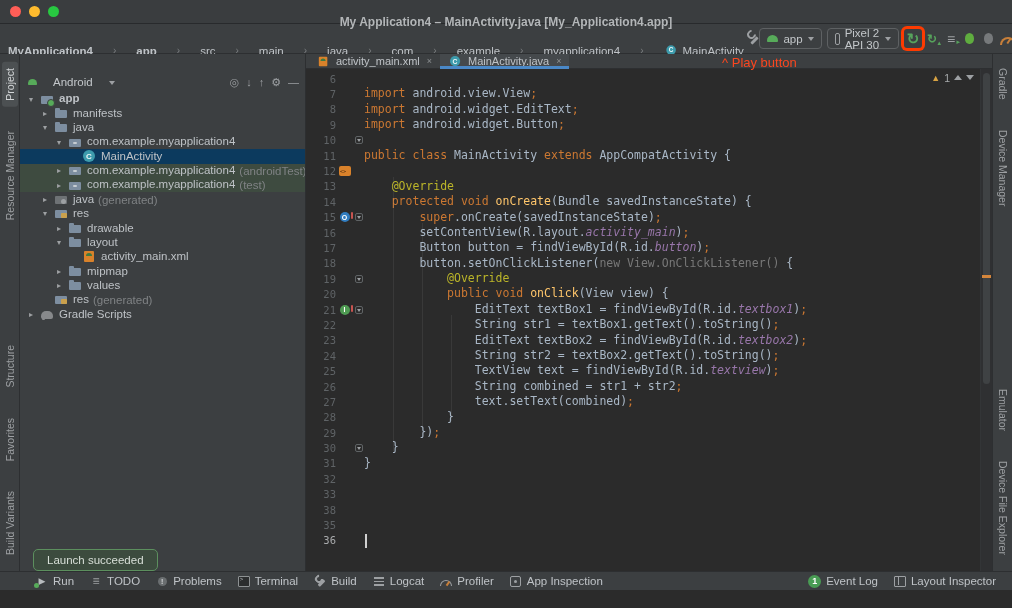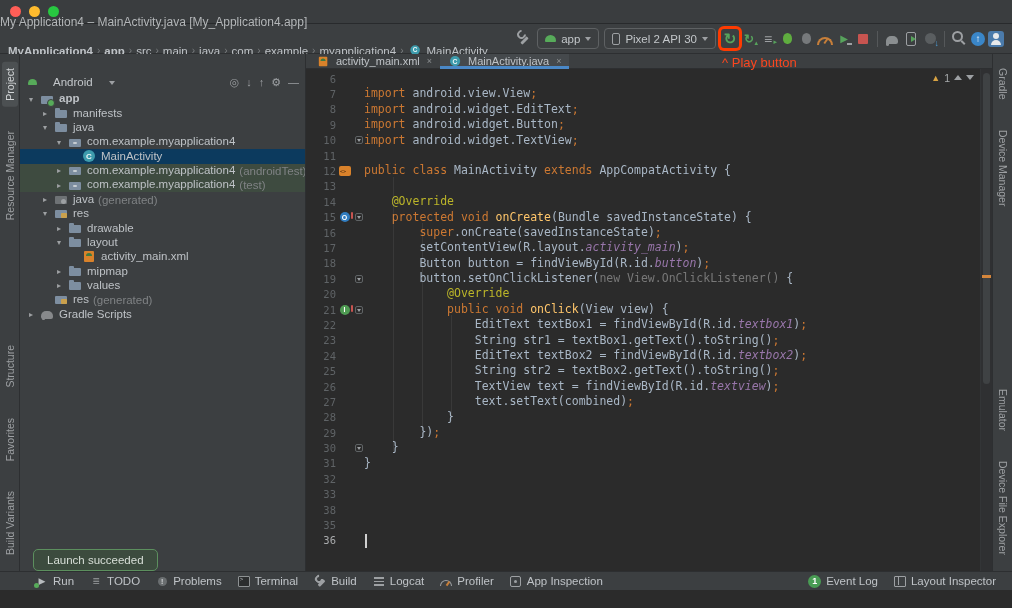--- a/index.html
+++ b/index.html
@@ -6,27 +6,27 @@
   *{box-sizing:border-box;}
   .screen{position:relative;width:1012px;height:608px;background:#2b2b2b;
     font-family:"Liberation Sans",sans-serif;overflow:hidden;color:#bfc3c7;}
 
   
   .titlebar{height:24px;background:#3a3d3f;border-bottom:1px solid #282a2c;
     display:flex;align-items:center;position:relative;}
   .lights{display:flex;gap:8px;margin-left:10px;}
   .light{width:11px;height:11px;border-radius:50%;}
   .l-red{background:#ff5e57}.l-yellow{background:#febb2e}.l-green{background:#28c841}
-  .win-title{position:absolute;left:0;right:0;text-align:left;font-size:12px;
-    font-weight:400;color:#b3b6b8;pointer-events:none;margin-top:21px;}
+  .win-title{position:absolute;left:0;right:0;text-align:center;font-size:12px;
+    font-weight:700;color:#b3b6b8;pointer-events:none;margin-top:21px;}
 
   
   .toolbar{height:30px;background:#3c3f41;border-bottom:1px solid #2d2f31;
     display:flex;align-items:center;padding:0 8px;}
-  .crumbs{display:flex;align-items:center;gap:4px;font-size:11.5px;white-space:nowrap;margin-top:24px;}
+  .crumbs{display:flex;align-items:center;gap:20px;font-size:11.5px;white-space:nowrap;margin-top:24px;}
   .crumb{color:#bfc3c7;display:flex;align-items:center;gap:4px;}
   .crumb.b{font-weight:700;}
   .crumb-sep{color:#7b7e80;font-size:10px;}
   .tb-right{margin-left:auto;display:flex;align-items:center;gap:5px;}
   .chip{display:flex;align-items:center;gap:5px;border:1px solid #5e6163;border-radius:4px;
     height:21px;padding:0 7px;font-size:11.5px;color:#c3c7ca;}
   .caret-down{width:0;height:0;border:3.5px solid transparent;border-top:4.5px solid #9da0a3;margin-top:4px;}
   .tb-actions{display:flex;align-items:center;gap:1px;}
   .tbi{width:18px;height:19px;display:flex;align-items:center;justify-content:center;position:relative;border-radius:3px;}
   .tbi.highlighted{box-shadow:0 0 0 3px #fe3b01;}
@@ -588,37 +588,37 @@
           </div>
         <div class="code" id="code">
           <div class="iguide" style="left:29px;top:108px;height:274px;"></div>
           <div class="iguide" style="left:58px;top:154px;height:213px;"></div>
           <div class="iguide" style="left:87px;top:246px;height:106px;"></div>
           <div class="cursor" id="cursor" style="top: 465px; left: 1px;"></div>
         <div class="cl"></div>
             <div class="cl"><span class="tk-k">import</span><span class="tk-d"> android.view.View</span><span class="tk-k">;</span></div>
             <div class="cl"><span class="tk-k">import</span><span class="tk-d"> android.widget.EditText</span><span class="tk-k">;</span></div>
             <div class="cl"><span class="tk-k">import</span><span class="tk-d"> android.widget.Button</span><span class="tk-k">;</span></div>
-            <div class="cl"><span class="tk-k">import</span><span class="tk-d"> android.widget.TextView</span><span class="tk-k">;</span></div>
             <div class="cl"></div>
             <div class="cl"><span class="tk-k">public class </span><span class="tk-d">MainActivity </span><span class="tk-k">extends </span><span class="tk-d">AppCompatActivity {</span></div>
             <div class="cl"></div>
             <div class="cl"><span class="tk-a">    @Override</span></div>
             <div class="cl"><span class="tk-k">    protected void </span><span class="tk-m">onCreate</span><span class="tk-d">(Bundle savedInstanceState) {</span></div>
             <div class="cl"><span class="tk-d">        </span><span class="tk-k">super</span><span class="tk-d">.onCreate(savedInstanceState)</span><span class="tk-k">;</span></div>
             <div class="cl"><span class="tk-d">        setContentView(R.layout.</span><span class="tk-f">activity_main</span><span class="tk-d">)</span><span class="tk-k">;</span></div>
             <div class="cl"><span class="tk-d">        Button button = findViewById(R.id.</span><span class="tk-f">button</span><span class="tk-d">)</span><span class="tk-k">;</span></div>
             <div class="cl"><span class="tk-d">        button.setOnClickListener(</span><span class="tk-g">new View.OnClickListener()</span><span class="tk-d"> {</span></div>
             <div class="cl"><span class="tk-a">            @Override</span></div>
             <div class="cl"><span class="tk-k">            public void </span><span class="tk-m">onClick</span><span class="tk-d">(View view) {</span></div>
             <div class="cl"><span class="tk-d">                EditText textBox1 = findViewById(R.id.</span><span class="tk-f">textbox1</span><span class="tk-d">)</span><span class="tk-k">;</span></div>
             <div class="cl"><span class="tk-d">                String str1 = textBox1.getText().toString()</span><span class="tk-k">;</span></div>
             <div class="cl"><span class="tk-d">                EditText textBox2 = findViewById(R.id.</span><span class="tk-f">textbox2</span><span class="tk-d">)</span><span class="tk-k">;</span></div>
             <div class="cl"><span class="tk-d">                String str2 = textBox2.getText().toString()</span><span class="tk-k">;</span></div>
             <div class="cl"><span class="tk-d">                TextView text = findViewById(R.id.</span><span class="tk-f">textview</span><span class="tk-d">)</span><span class="tk-k">;</span></div>
+            <div class="cl"><span class="tk-d">                String combined = str1 + str2</span><span class="tk-k">;</span></div>
             <div class="cl"><span class="tk-d">                text.setText(combined)</span><span class="tk-k">;</span></div>
             <div class="cl"><span class="tk-d">            }</span></div>
             <div class="cl"><span class="tk-d">        })</span><span class="tk-k">;</span></div>
             <div class="cl"><span class="tk-d">    }</span></div>
             <div class="cl"><span class="tk-d">}</span></div>
             <div class="cl"></div>
             <div class="cl"></div>
             <div class="cl"></div>
             <div class="cl"></div>
           </div>

